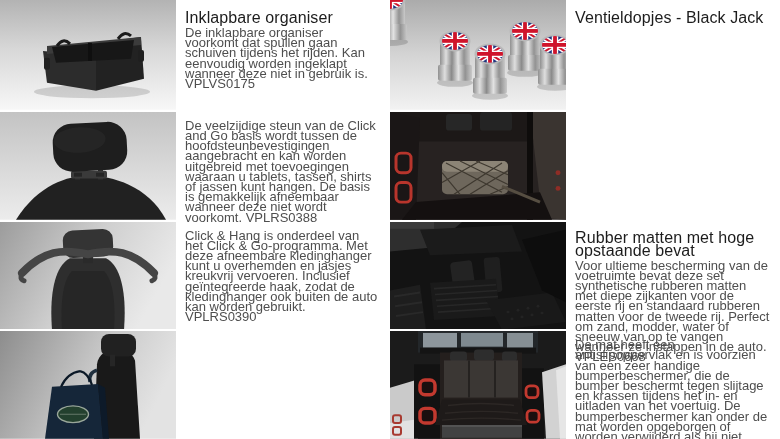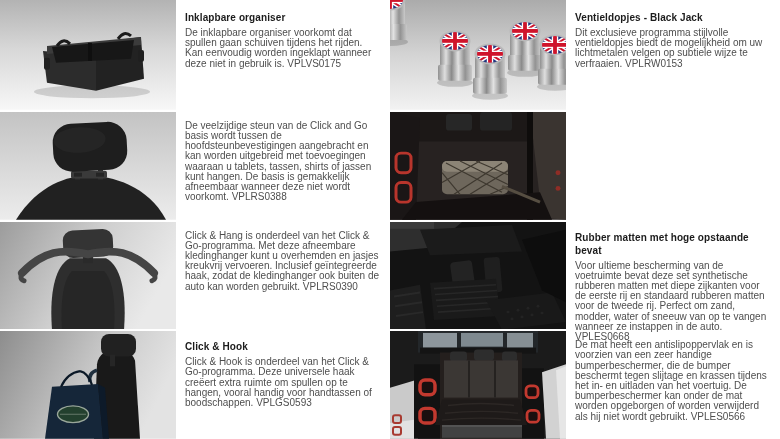--- a/index.html
+++ b/index.html
@@ -5,22 +5,22 @@
   * { box-sizing: border-box; margin: 0; padding: 0; }
   html, body { width: 780px; height: 439px; overflow: hidden; background: #ffffff; }
   body { font-family: "Liberation Sans", "DejaVu Sans", sans-serif; }
   .catalog { display: flex; width: 780px; height: 439px; }
   .col { width: 390px; height: 439px; display: flex; flex-direction: column; }
   .row { height: 109.75px; display: flex; }
   .img-cell { width: 176px; height: 100%; position: relative; overflow: hidden; flex: none; }
   .row + .row .img-cell { border-top: 2px solid #ffffff; }
   .img-cell svg { display: block; width: 100%; height: 100%; }
   .txt { flex: 1; padding: 11px 10px 0 9px; }
-  .txt h3 { font-size: 10px; line-height: 13px; font-weight: 700; color: #1c1c1c; margin-bottom: 4px; letter-spacing: 0.1px; }
-  .txt p { font-size: 10px; line-height: 10.2px; color: #4e4e4e; }
+  .txt h3 { font-size: 16px; line-height: 13px; font-weight: 400; color: #1c1c1c; margin-bottom: 4px; letter-spacing: 0.1px; }
+  .txt p { font-size: 13px; line-height: 10.2px; color: #4e4e4e; }
 </style>
 </head>
 <body>
 
 <div class="catalog">
 
   <div class="col">
 
     <div class="row">
       <div class="img-cell">
@@ -120,24 +120,20 @@
           <path d="M94,110 L97,34 C99,15 129,13 135,30 L140,110 Z" fill="#191919"></path>
           <rect x="101" y="3" width="35" height="23" rx="8" fill="#212121"></rect>
           <rect x="110" y="24" width="5" height="12" fill="#262626"></rect>
           <path d="M97,40 q-9,3 -7,12" stroke="#20303f" stroke-width="3.5" fill="none"></path>
           <polygon points="52,57 98,54 103,110 45,110" fill="#152639"></polygon>
           <polygon points="98,54 105,58 109,110 103,110" fill="#0d1a29"></polygon>
           <path d="M61,57 C66,46 73,42 80,41 M92,55 C89,46 85,42 80,41" stroke="#0b1826" stroke-width="2.2" fill="none"></path>
           <ellipse cx="73" cy="85" rx="15.5" ry="8.5" fill="#23402e" stroke="#99a69a" stroke-width="1.4"></ellipse>
           <line x1="60" y1="85" x2="86" y2="85" stroke="#99a69a" stroke-width="0.8" opacity="0.7"></line>
         </svg>
-      </div>
-      <div class="txt">
-        <h3>Click &amp; Hook</h3>
-        <p><span>Click &amp; Hook is onderdeel van het Click &amp; Go-programma. Deze universele haak creëert extra ruimte om spullen op te hangen, vooral handig voor handtassen of boodschappen.</span> <span>VPLGS0593</span></p>
       </div>
     </div>
 
   </div>
 
   <div class="col">
 
     <div class="row">
       <div class="img-cell">
         <svg viewBox="0 0 176 110" preserveAspectRatio="none">
@@ -178,21 +174,20 @@
             </g>
           </g>
           <use href="#cap" transform="translate(135,31)"></use>
           <use href="#cap" transform="translate(65,41)"></use>
           <use href="#cap" transform="translate(165,45)"></use>
           <use href="#cap" transform="translate(100,54)"></use>
         </svg>
       </div>
       <div class="txt">
         <h3>Ventieldopjes - Black Jack</h3>
-        <p><span>Dit exclusieve programma stijlvolle ventieldopjes biedt de mogelijkheid om uw lichtmetalen velgen op subtiele wijze te verfraaien.</span> <span>VPLRW0153</span></p>
       </div>
     </div>
 
     <div class="row">
       <div class="img-cell">
         <svg viewBox="0 0 176 110" preserveAspectRatio="none">
           <rect width="176" height="110" fill="#272221"></rect>
           <rect x="0" y="0" width="176" height="30" fill="#1c1817"></rect>
           <rect x="56" y="2" width="26" height="17" rx="3" fill="#272727"></rect>
           <rect x="90" y="0" width="32" height="19" rx="3" fill="#242424"></rect>

